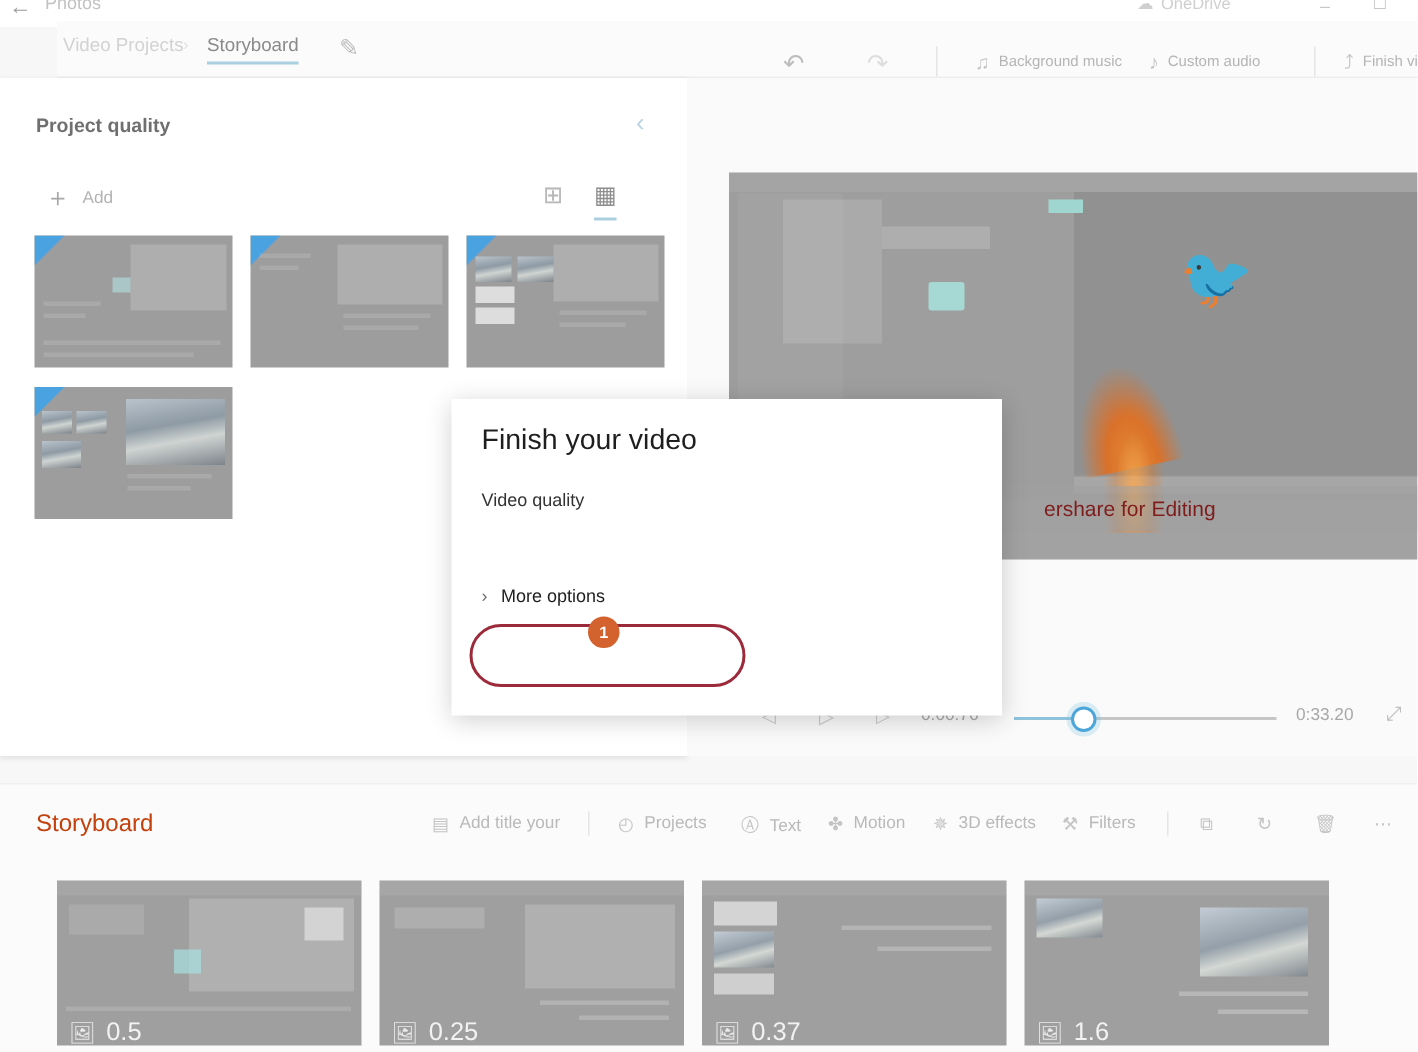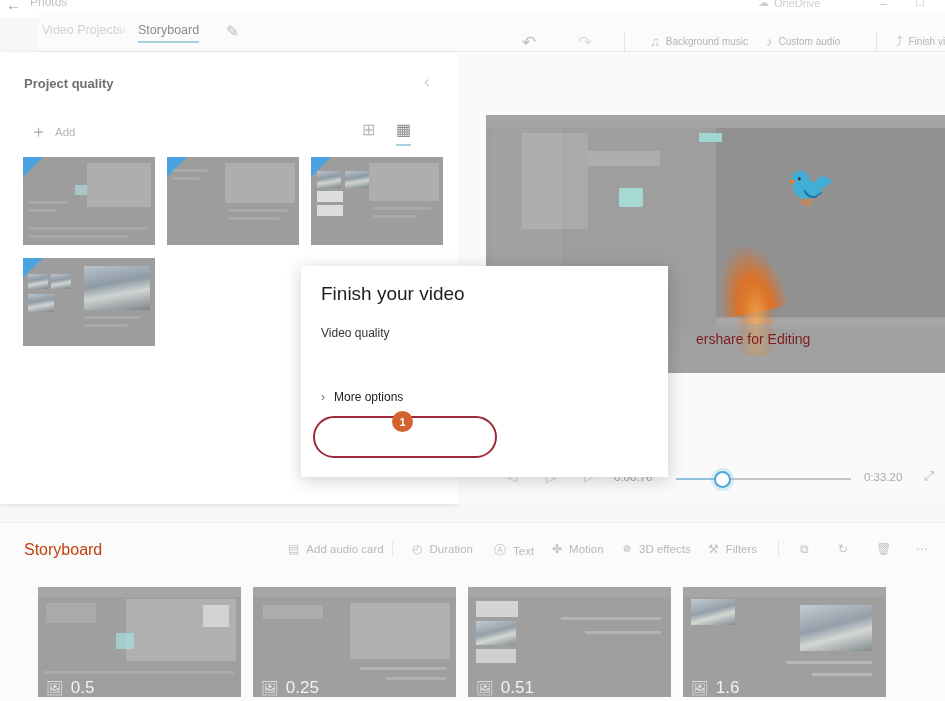--- a/index.html
+++ b/index.html
@@ -491,26 +491,26 @@
       <span class="pb-total">0:33.20</span>
       <span class="pb-expand">⤢</span>
     </div>
   </div>
 
   <div class="storyboard">
     <div class="sb-title">Storyboard</div>
 
     <div class="sb-tool" style="left:288px;">
       <span class="ico">▤</span>
-      <span>Add audio card</span>
+      <span>Add title your</span>
     </div>
     <div class="sb-vsep" style="left:392px;"></div>
     <div class="sb-tool" style="left:412px;">
       <span class="ico">◴</span>
-      <span>Duration</span>
+      <span>Projects</span>
     </div>
     <div class="sb-tool" style="left:494px;">
       <span class="ico">Ⓐ</span>
       <span>Text</span>
     </div>
     <div class="sb-tool" style="left:552px;">
       <span class="ico">✤</span>
       <span>Motion</span>
     </div>
     <div class="sb-tool" style="left:622px;">
@@ -561,21 +561,21 @@
       </div>
       <div class="sb-clip">
         <div class="sbar"></div>
         <div class="sblock" style="left:8px;top:14px;width:42px;height:16px;background:rgba(255,255,255,0.55);"></div>
         <div class="sphoto" style="left:8px;top:34px;width:40px;height:24px;"></div>
         <div class="sblock" style="left:8px;top:62px;width:40px;height:14px;background:rgba(255,255,255,0.5);"></div>
         <div class="sblock" style="right:10px;top:30px;width:100px;height:3px;background:rgba(255,255,255,0.22);"></div>
         <div class="sblock" style="right:10px;top:44px;width:76px;height:3px;background:rgba(255,255,255,0.22);"></div>
         <div class="sb-dur">
           <span class="pic-ico">🖼</span>
-          <span>0.51</span>
+          <span>0.37</span>
         </div>
       </div>
       <div class="sb-clip">
         <div class="sbar"></div>
         <div class="sphoto" style="left:8px;top:12px;width:44px;height:26px;"></div>
         <div class="sphoto" style="right:14px;top:18px;width:72px;height:46px;"></div>
         <div class="sblock" style="right:14px;top:74px;width:86px;height:3px;background:rgba(255,255,255,0.25);"></div>
         <div class="sblock" style="right:14px;top:86px;width:60px;height:3px;background:rgba(255,255,255,0.25);"></div>
         <div class="sb-dur">
           <span class="pic-ico">🖼</span>

